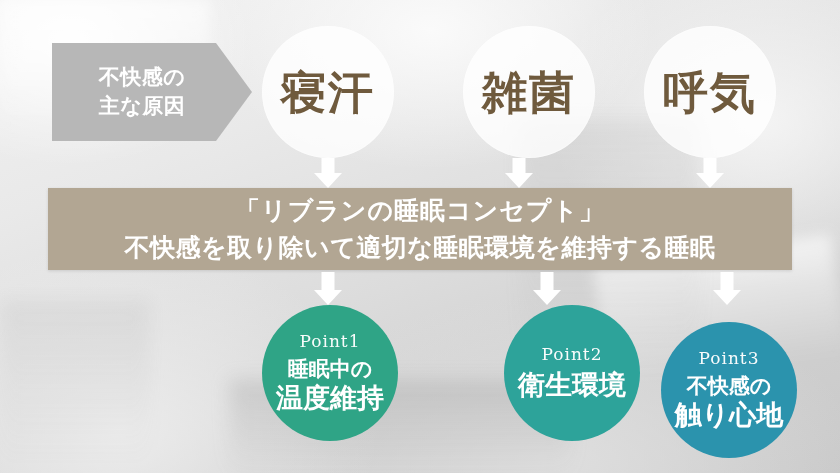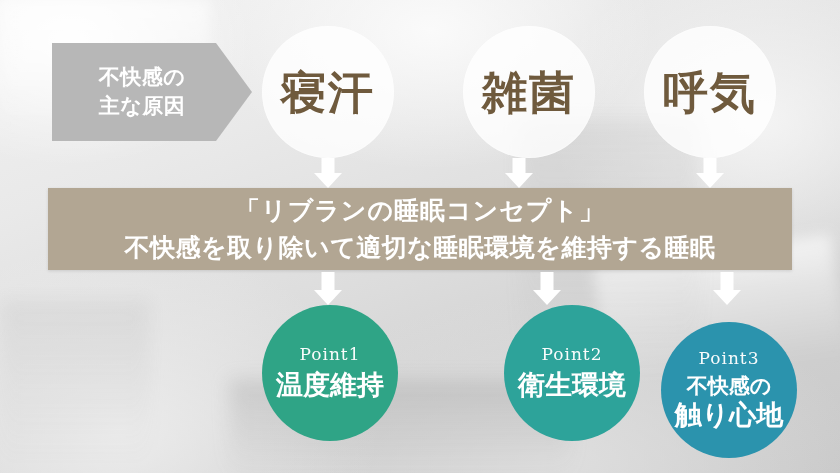--- a/index.html
+++ b/index.html
@@ -223,20 +223,21 @@
     <div class="head" style="top:18px;"></div>
   </div>
   <div class="arrow" style="left:727px; top:272px; height:34px;">
     <div class="shaft" style="top:0; height:20px;"></div>
     <div class="head" style="top:18px;"></div>
   </div>
 
 
   <div class="circle-point" style="left:262px; top:305px; width:136px; height:136px; background:#2fa486;">
     <div class="pt-label">Point1</div>
+    <div class="pt-l1">睡眠中の</div>
     <div class="pt-l2">温度維持</div>
   </div>
   <div class="circle-point" style="left:504px; top:305px; width:136px; height:136px; background:#2da39a;">
     <div class="pt-label">Point2</div>
     <div class="pt-l2">衛生環境</div>
   </div>
   <div class="circle-point" style="left:661px; top:322px; width:136px; height:136px; background:#2b93ad;">
     <div class="pt-label">Point3</div>
     <div class="pt-l1">不快感の</div>
     <div class="pt-l2">触り心地</div>

